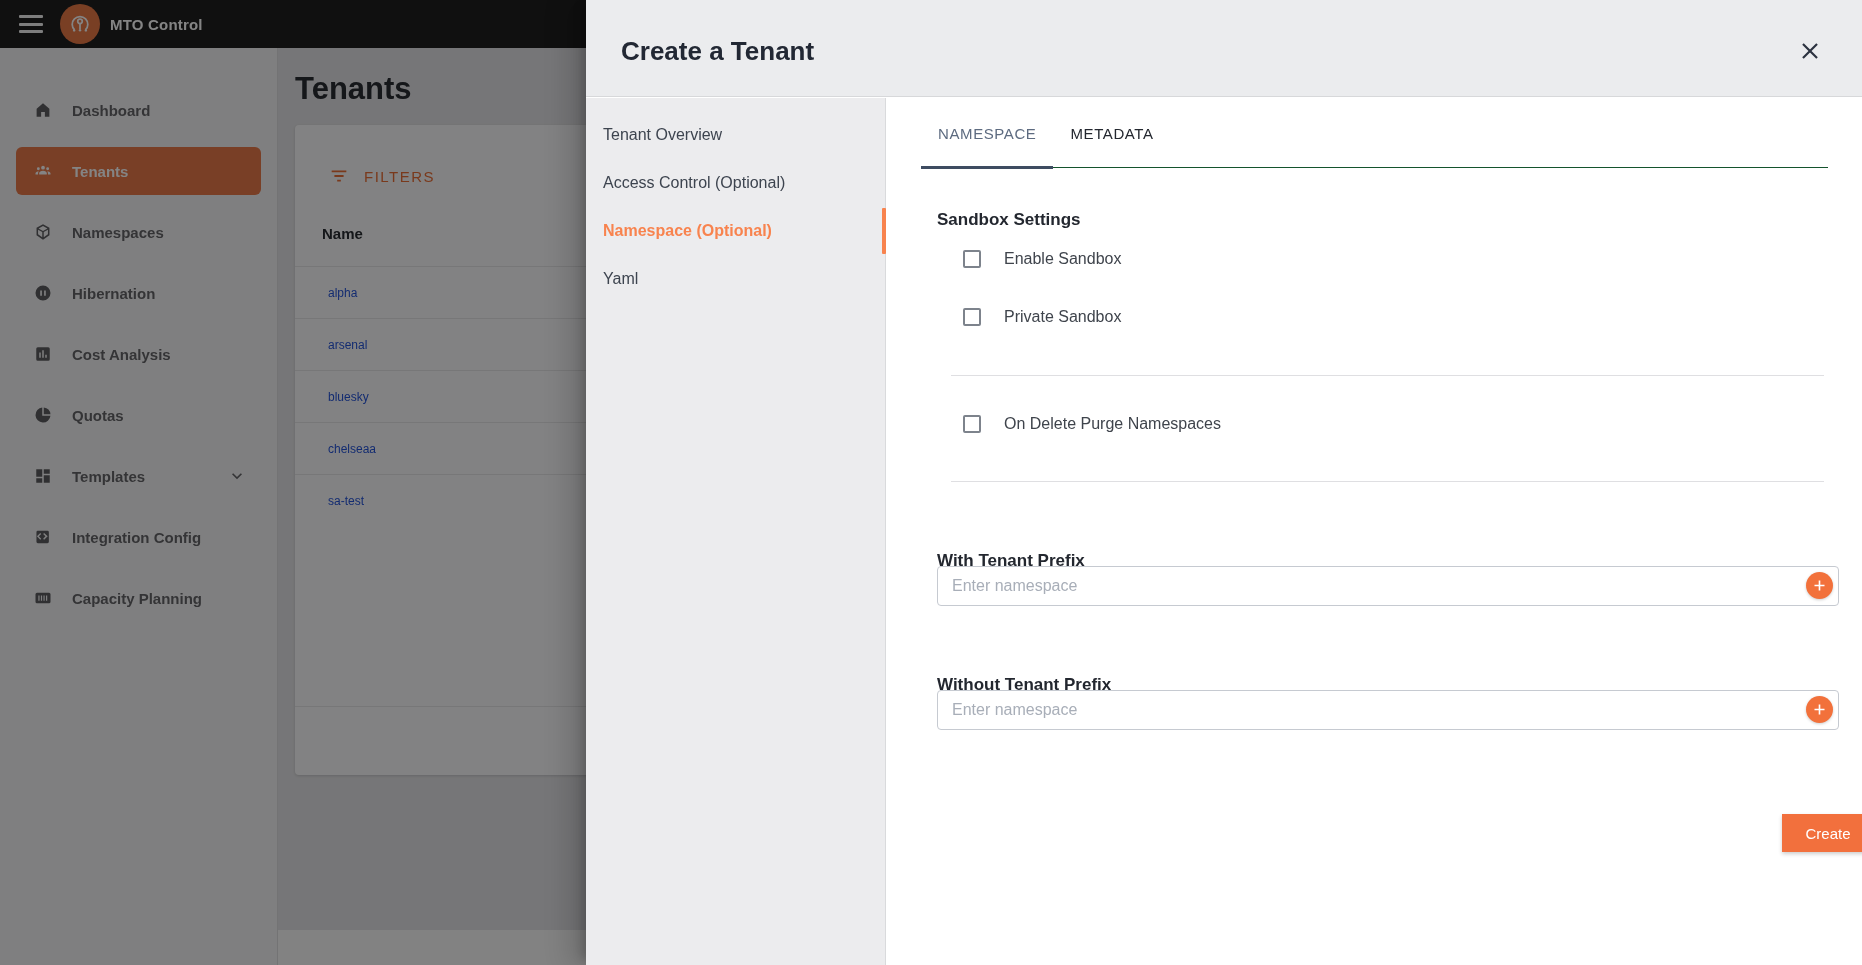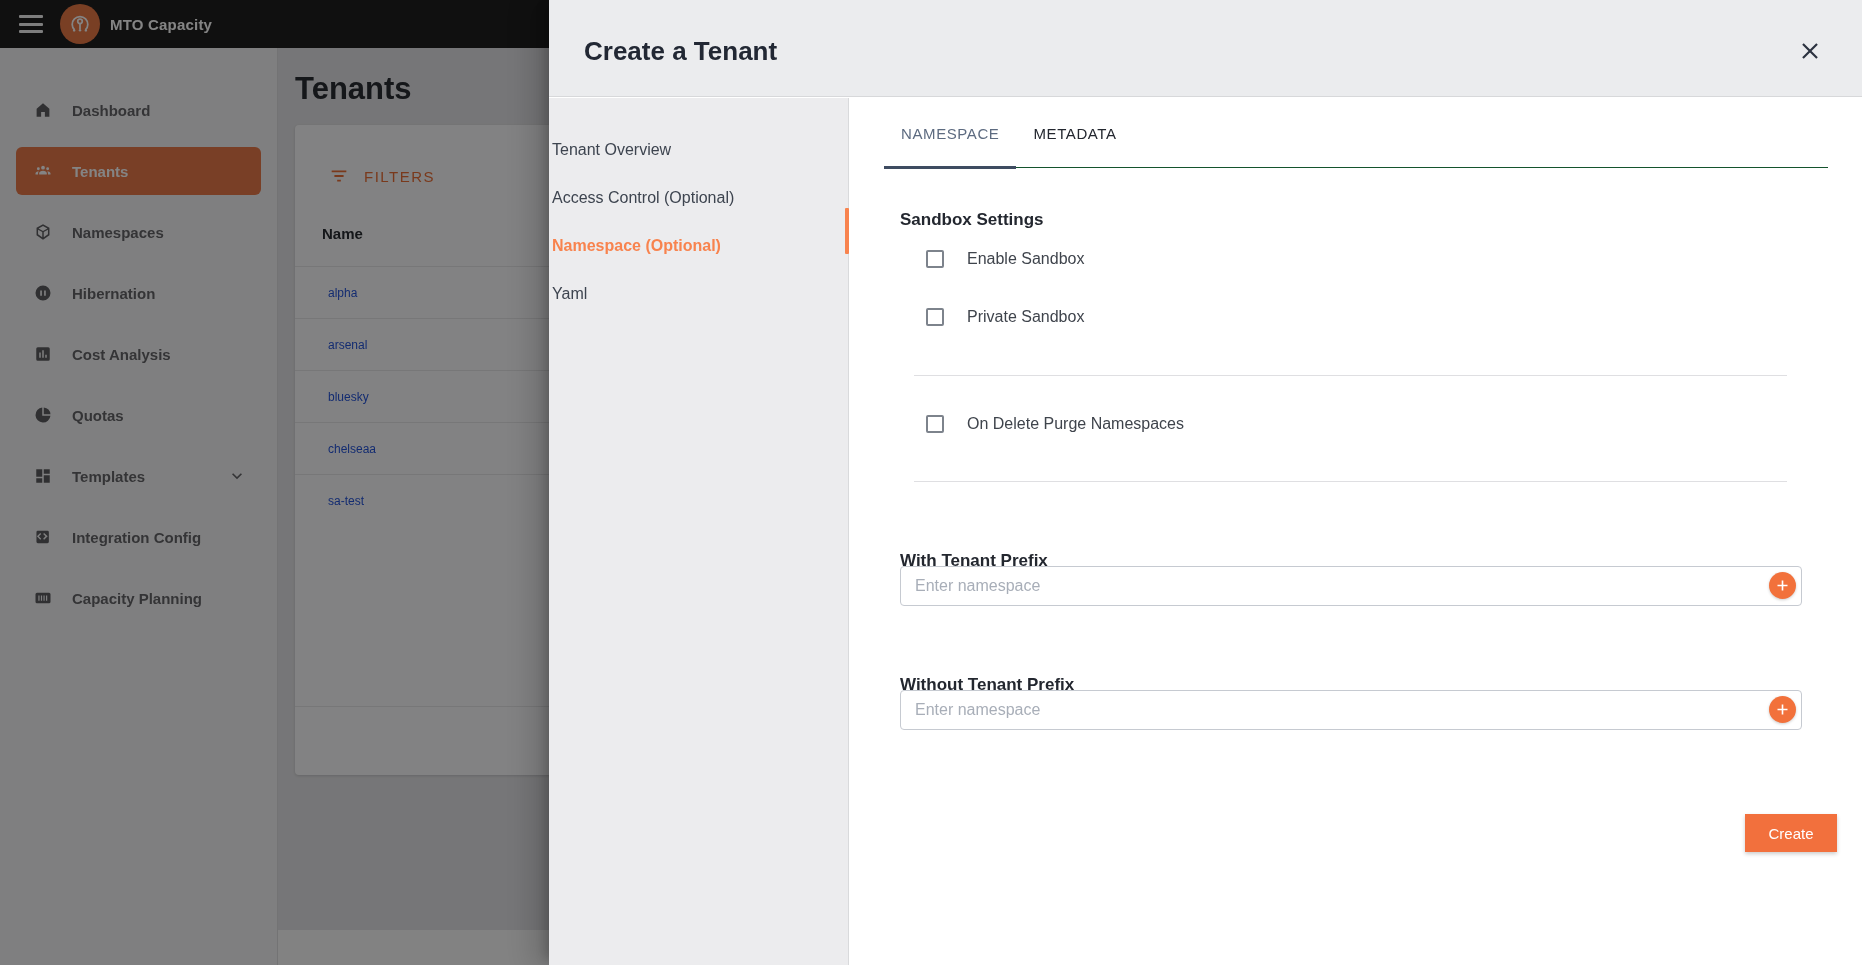--- a/index.html
+++ b/index.html
@@ -33,29 +33,29 @@
   .filters-row svg { width:22px; height:22px; }
   .filters-label { font-size:15px; font-weight:500; letter-spacing:1.5px; margin-left:14px; }
   .col-header { position:absolute; top:100px; left:27px; font-size:15px; font-weight:700; color:#20242b; }
   .table-rows { position:absolute; top:141px; left:0; right:0; }
   .t-row { height:52px; border-top:1px solid #e4e4e7; display:flex; align-items:center; padding-left:33px; }
   .t-link { color:#1d4ed8; font-size:12px; cursor:pointer;text-align:right; }
   .pagination-strip { position:absolute; top:581px; left:0; right:0; height:69px; border-top:1px solid #e4e4e7; }
 
   
   .overlay { position:absolute; inset:0; background:rgba(10,10,10,0.5); z-index:5; }
-  .drawer { position:absolute; top:0; left:549px; right:0; height:100%; background:#ffffff; z-index:10;
+  .drawer { position:absolute; top:0; left:586px; right:0; height:100%; background:#ffffff; z-index:10;
             box-shadow:-8px 0 10px -5px rgba(0,0,0,.2), -16px 0 24px 2px rgba(0,0,0,.14); }
   .drawer-header { position:relative; height:97px; background:#ebecee; border-bottom:1px solid #d7d8da; }
   .drawer-title { position:absolute; left:35px; top:36px; font-size:26px; font-weight:600; color:#222834; }
   .close-btn { position:absolute; right:38px; top:37px; width:28px; height:28px; cursor:pointer; color:#2c3340; display:flex; align-items:center; justify-content:center; }
   .drawer-body { position:absolute; top:98px; left:0; right:0; bottom:0; display:flex; }
 
   .drawer-nav { width:300px; background:#ececee; border-right:1px solid #d9dadc; position:relative; padding-top:13px; }
-  .dnav-item { position:relative; height:48px; display:flex; align-items:flex-end; padding-left:3px; font-size:16px; color:#3d444f; cursor:pointer; }
+  .dnav-item { position:relative; height:48px; display:flex; align-items:center; padding-left:17px; font-size:16px; color:#3d444f; cursor:pointer; }
   .dnav-item.active { color:#F8834E; font-weight:700; }
   .dnav-indicator { position:absolute; right:-1px; top:1px; width:4px; height:46px; background:#F8834E; border-radius:1px; }
 
   .drawer-content { flex:1; position:relative; background:#ffffff; }
   .tabs-row { position:absolute; top:0; left:35px; right:34px; height:70px; border-bottom:1px solid #14532d; display:flex; }
   .tab { height:70px; padding:0 17px; display:flex; align-items:center; font-size:15px; font-weight:500; letter-spacing:.6px; color:#23272f; cursor:pointer; position:relative; }
   .tab.active { color:#5d6b80; }
   .tab.active::after { content:""; position:absolute; left:0; right:0; bottom:-1px; height:3px; background:#3e4c61; }
 
   .section-heading { position:absolute; left:51px; top:112px; font-size:17px; font-weight:700; color:#23272f; }
@@ -87,21 +87,21 @@
     <div class="logo-circle">
       <svg width="26" height="26" viewBox="0 0 24 24" fill="none" stroke="#ffffff" stroke-width="1.6">
         <path d="M7 17.5 A 7.2 7.2 0 1 1 17 17.5"></path>
         <circle cx="12" cy="9.5" r="2.1"></circle>
         <line x1="12" y1="11.6" x2="12" y2="16.6"></line>
         <circle cx="12" cy="17.8" r="1.1" fill="#ffffff" stroke="none"></circle>
         <circle cx="6.6" cy="17.9" r="1.1" fill="#ffffff" stroke="none"></circle>
         <circle cx="17.4" cy="17.9" r="1.1" fill="#ffffff" stroke="none"></circle>
       </svg>
     </div>
-    <div class="app-title">MTO Capacity</div>
+    <div class="app-title">MTO Control</div>
   </div>
 
   <nav class="sidebar">
     <div class="side-item">
       <span class="s-icon">
         <svg viewBox="0 0 24 24" fill="currentColor">
             <path d="M12 3 3.5 10.2V21h6v-6.3h5V21h6V10.2L12 3z"></path>
           </svg>
       </span>
       <span class="s-label">Dashboard</span>

